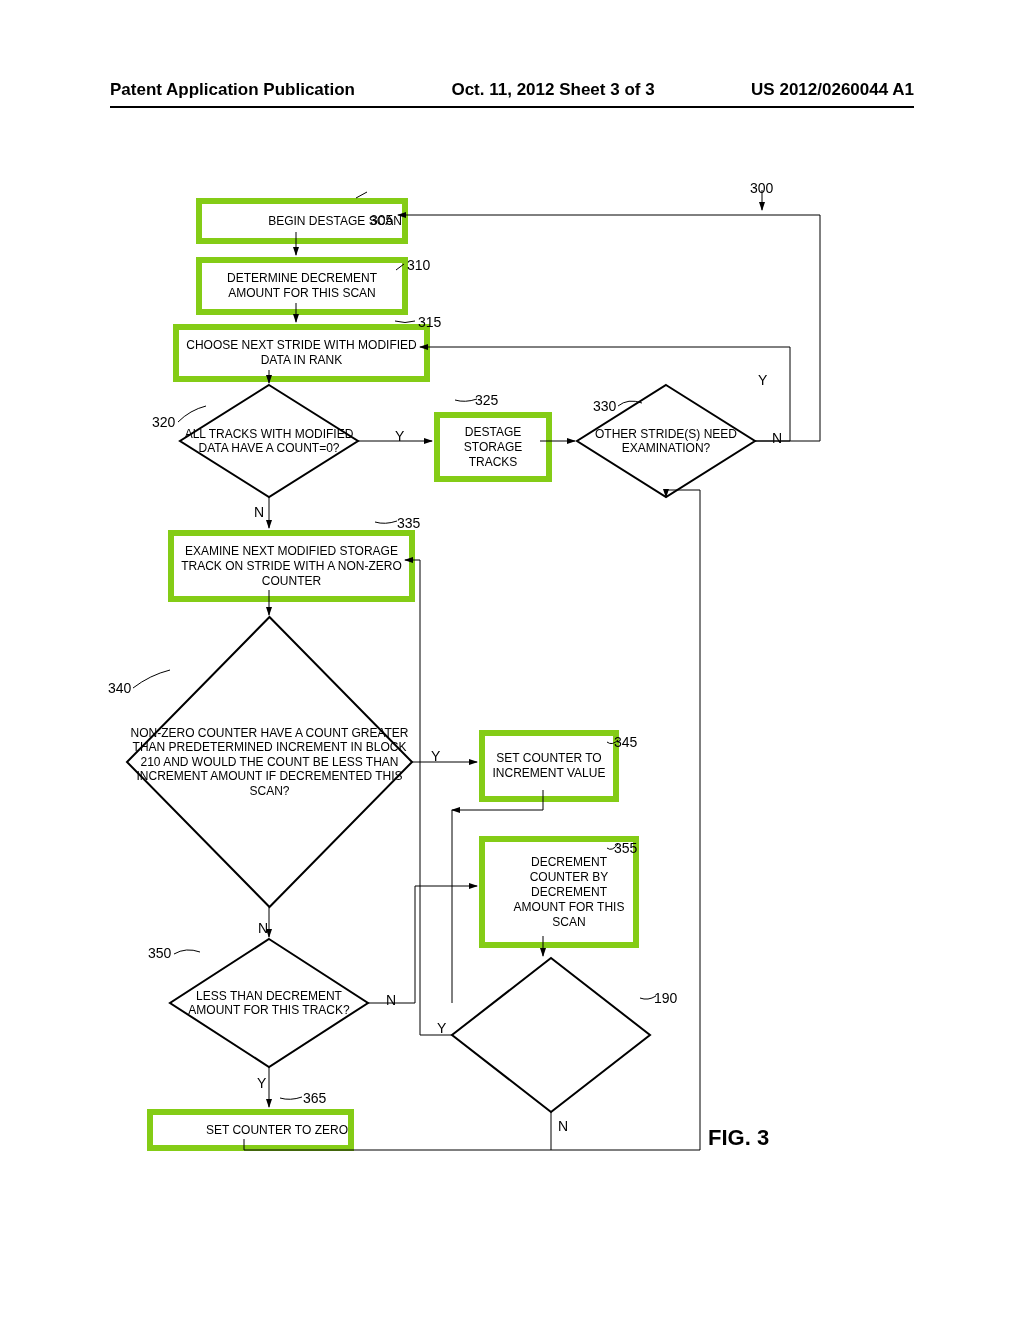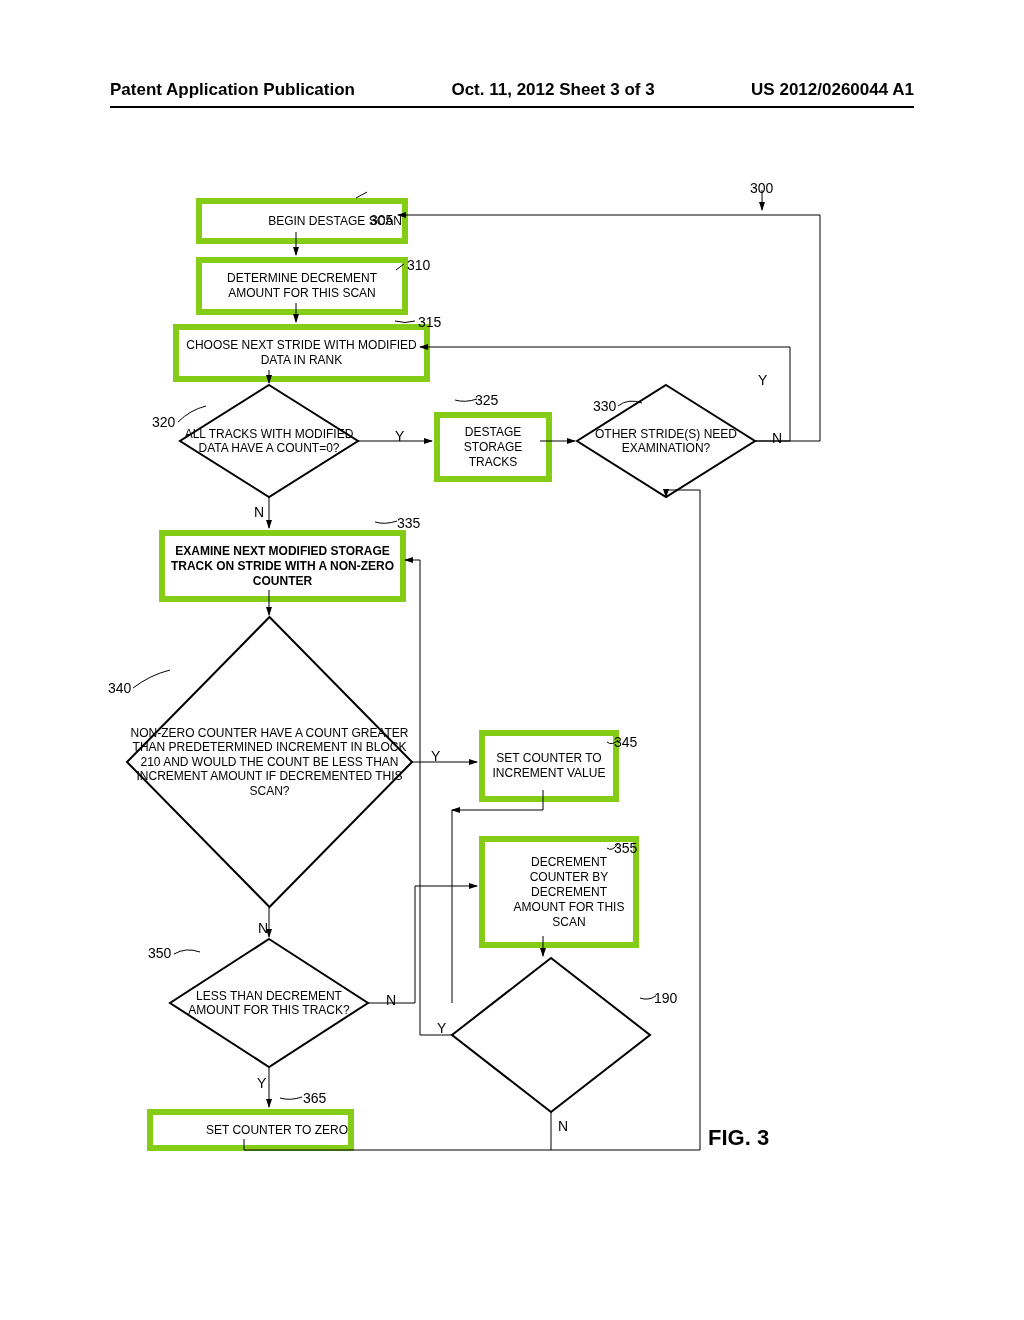--- a/index.html
+++ b/index.html
@@ -110,21 +110,21 @@
     </div>
 
     <div class="box" style="left:173px; top:174px; width:245px; height:46px;">
       <span>CHOOSE NEXT STRIDE WITH MODIFIED DATA IN RANK</span>
     </div>
 
     <div class="box" style="left:434px; top:262px; width:106px; height:58px;">
       <span>DESTAGE STORAGE TRACKS</span>
     </div>
 
-    <div class="box" style="left:159px; top:380px; width:235px; height:60px;font-weight:bold;">
+    <div class="box" style="left:168px; top:380px; width:235px; height:60px;">
       <span>EXAMINE NEXT MODIFIED STORAGE TRACK ON STRIDE WITH A NON-ZERO COUNTER</span>
     </div>
 
     <div class="box" style="left:479px; top:580px; width:128px; height:60px;">
       <span>SET COUNTER TO INCREMENT VALUE</span>
     </div>
 
     <div class="box" style="left:479px; top:686px; width:128px; height:100px;padding-left:20px;">
       <span>DECREMENT COUNTER BY DECREMENT AMOUNT FOR THIS SCAN</span>
     </div>

